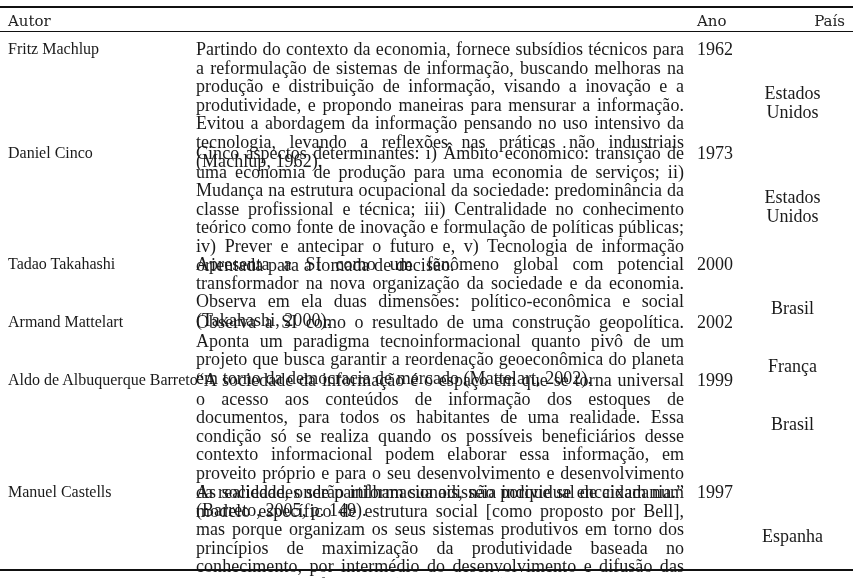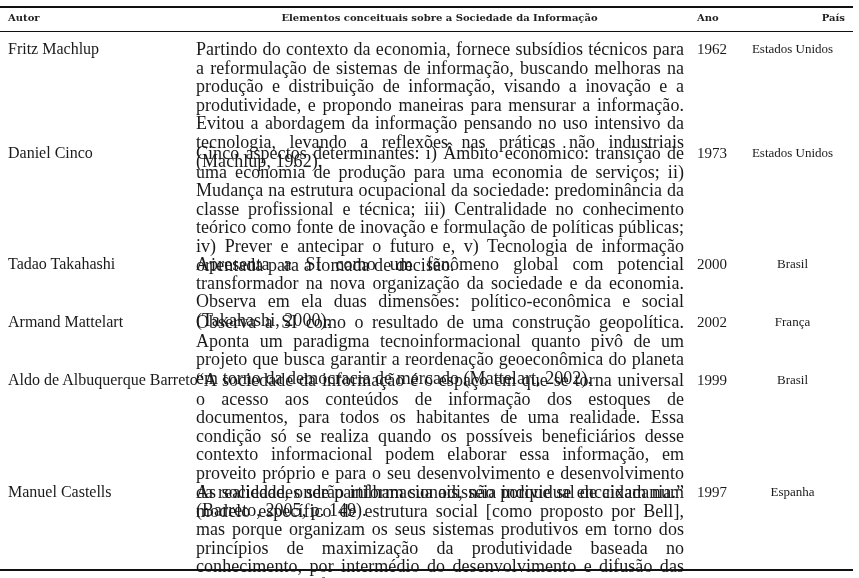--- a/index.html
+++ b/index.html
@@ -26,22 +26,22 @@
   .rule.mid { top: 31px; border-top-width: 1.5px; }
   .rule.bottom { top: 569px; }
 
   .header {
     position: absolute;
     top: 10px;
     left: 0;
     width: 706px;
     height: 20px;
     font-family: "DejaVu Serif", serif;
-    font-weight: bold;
-    font-size: 10px;
+    font-weight: normal;
+    font-size: 15px;
     color: #222;
   }
   .header span { position: absolute; top: 2px; white-space: nowrap; }
   .h-autor { left: 8px; }
   .h-desc { left: 196px; width: 487px; text-align: center; }
   .h-ano { left: 697px; }
   .h-pais { left: 740px; width: 105px; text-align: right; }
 
   .row {
     position: absolute;
@@ -56,31 +56,30 @@
   }
   .c-autor { left: 8px; width: 185px; white-space: nowrap; font-family: "Liberation Serif", serif; font-size: 16px; }
   .c-desc {
     left: 196px;
     width: 488px;
     text-align: justify;
     font-family: "Liberation Serif", serif;
     font-size: 18px;
     letter-spacing: 0.05px;
   }
-  .c-ano { left: 697px; font-family: "Liberation Serif", serif; font-size: 15px; }
-  .c-pais { left: 740px; width: 105px; text-align: center; font-family: "Liberation Serif", serif; font-size: 13px; }
+  .c-ano { left: 697px; font-family: "Liberation Serif", serif; font-size: 18px; }
+  .c-pais { left: 740px; width: 105px; text-align: center; font-family: "Liberation Serif", serif; font-size: 18px; margin-top: 44px; }
 </style>
 </head>
 <body>
 
 <div class="rule top"></div>
 
 <div class="header">
   <span class="h-autor">Autor</span>
-  <span class="h-desc">Elementos conceituais sobre a Sociedade da Informação</span>
   <span class="h-ano">Ano</span>
   <span class="h-pais">País</span>
 </div>
 
 <div class="rule mid"></div>
 
 <div class="row" style="top:40px;">
   <div class="cell c-autor">Fritz Machlup</div>
   <div class="cell c-desc">Partindo do contexto da economia, fornece subsídios técnicos para a reformulação de sistemas de informação, buscando melhoras na produção e distribuição de informação, visando a inovação e a produtividade, e propondo maneiras para mensurar a informação. Evitou a abordagem da informação pensando no uso intensivo da tecnologia, levando a reflexões nas práticas não industriais (Machlup, 1962).</div>
   <div class="cell c-ano">1962</div>

